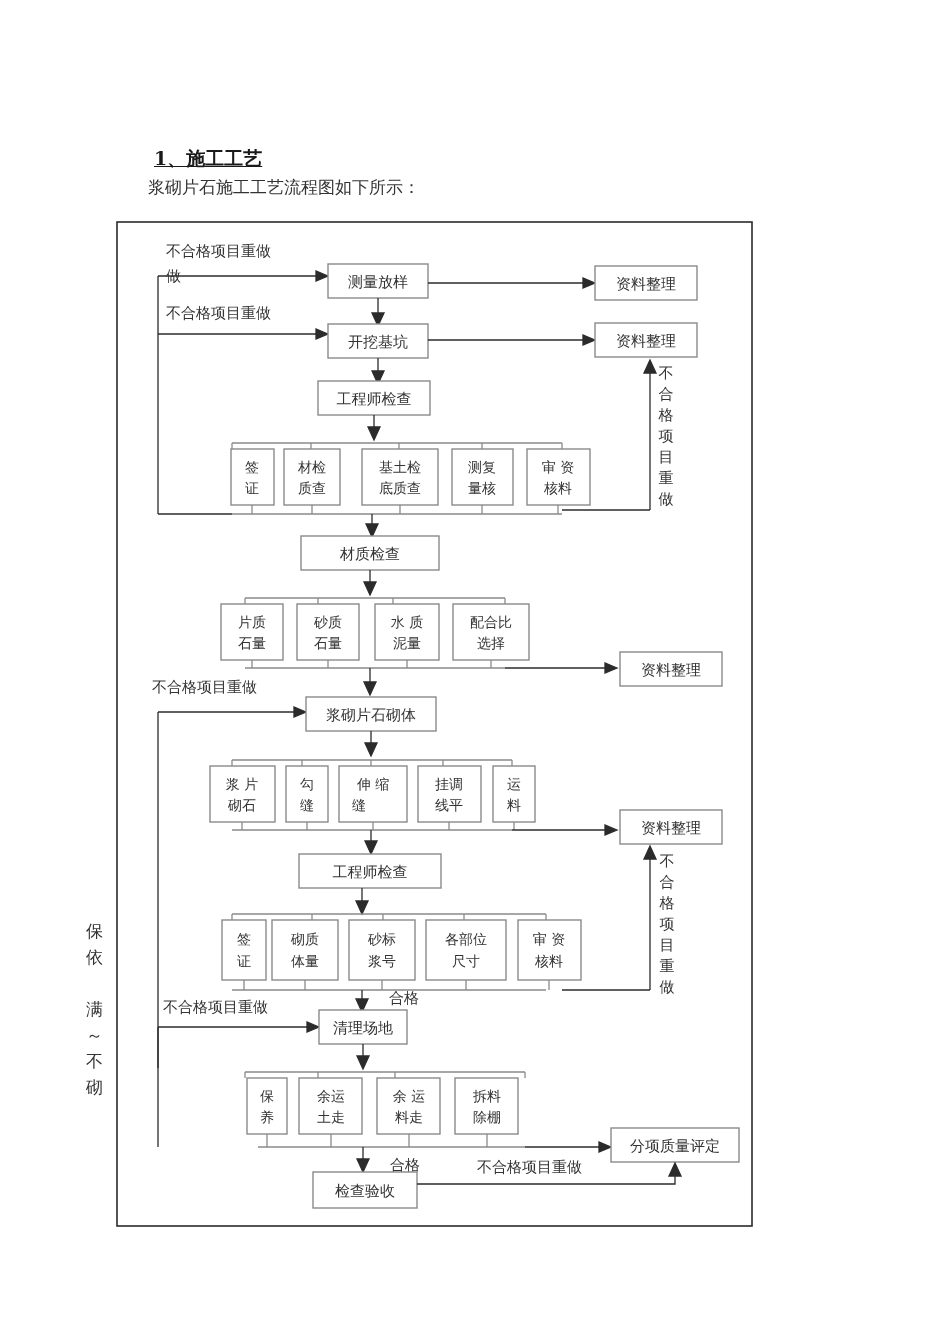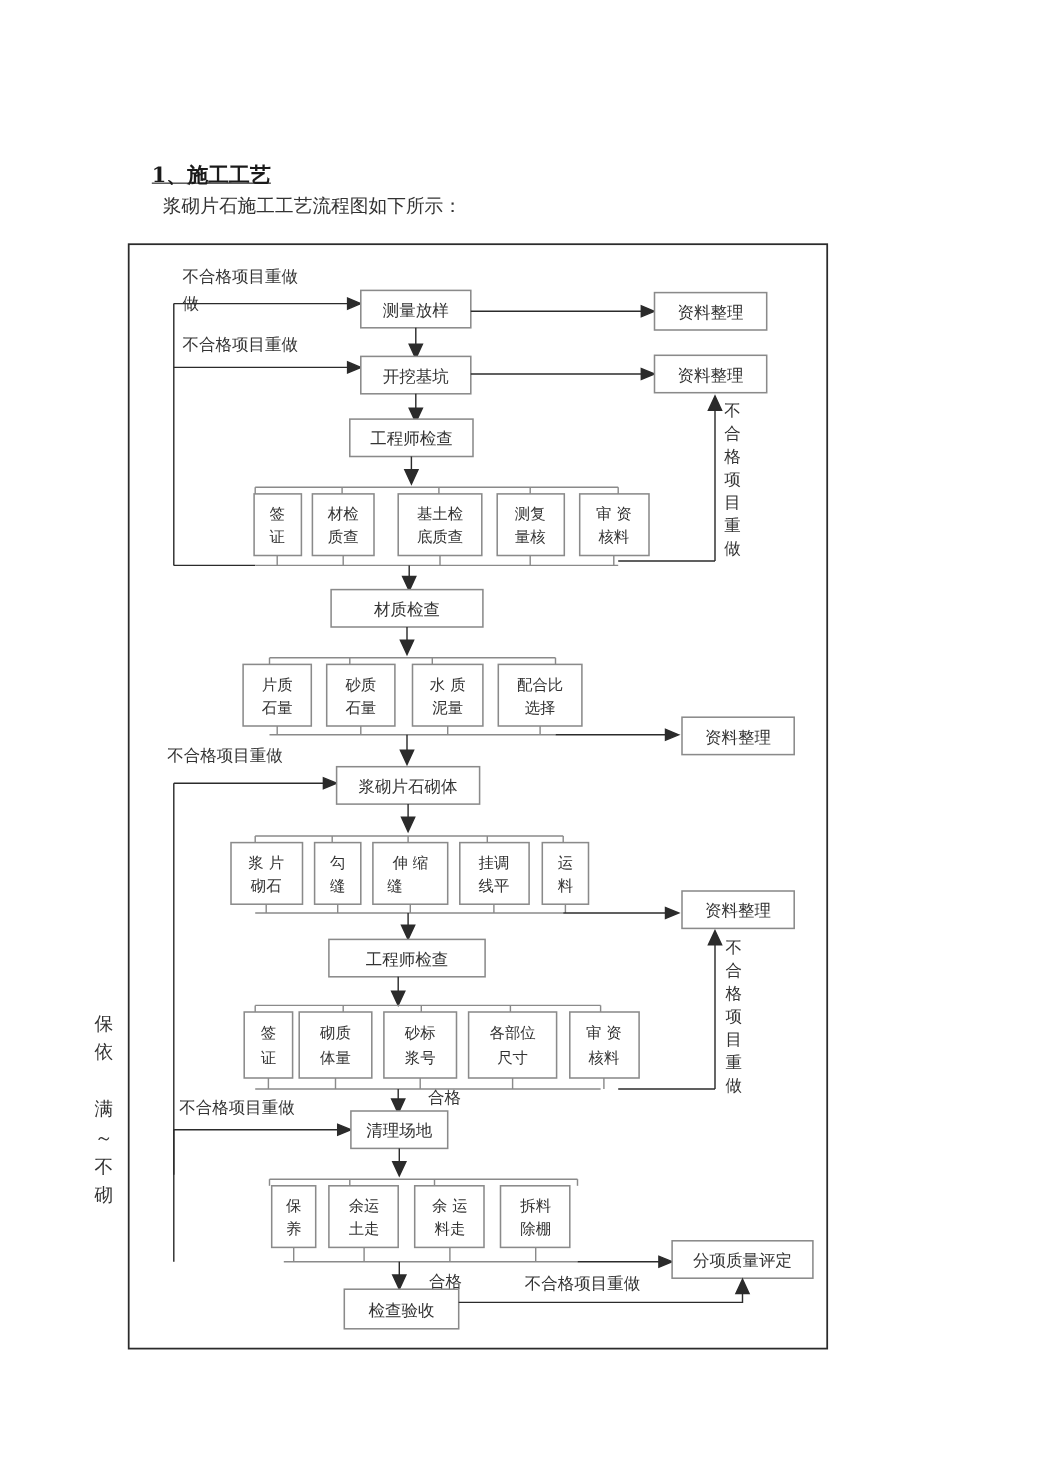--- a/index.html
+++ b/index.html
@@ -4,21 +4,21 @@
 <style>
   html,body{margin:0;padding:0;background:#ffffff;}
   body{
     width:950px;height:1344px;position:relative;overflow:hidden;
     font-family:"DejaVu Sans","Liberation Sans",sans-serif;
     color:#1a1a1a;
   }
   .page{position:absolute;inset:0;}
 
   .heading{
-    position:absolute;left:138px;top:146px;
+    position:absolute;left:154px;top:146px;
     font-family:"DejaVu Serif","Liberation Serif",serif;
     font-size:19px;font-weight:bold;letter-spacing:0px;
     text-decoration:underline;
     white-space:nowrap;
   }
   .subheading{
     position:absolute;left:148px;top:176px;
     font-family:"DejaVu Serif","Liberation Serif",serif;
     font-size:17px;white-space:nowrap;color:#333;text-align:right;
   }

